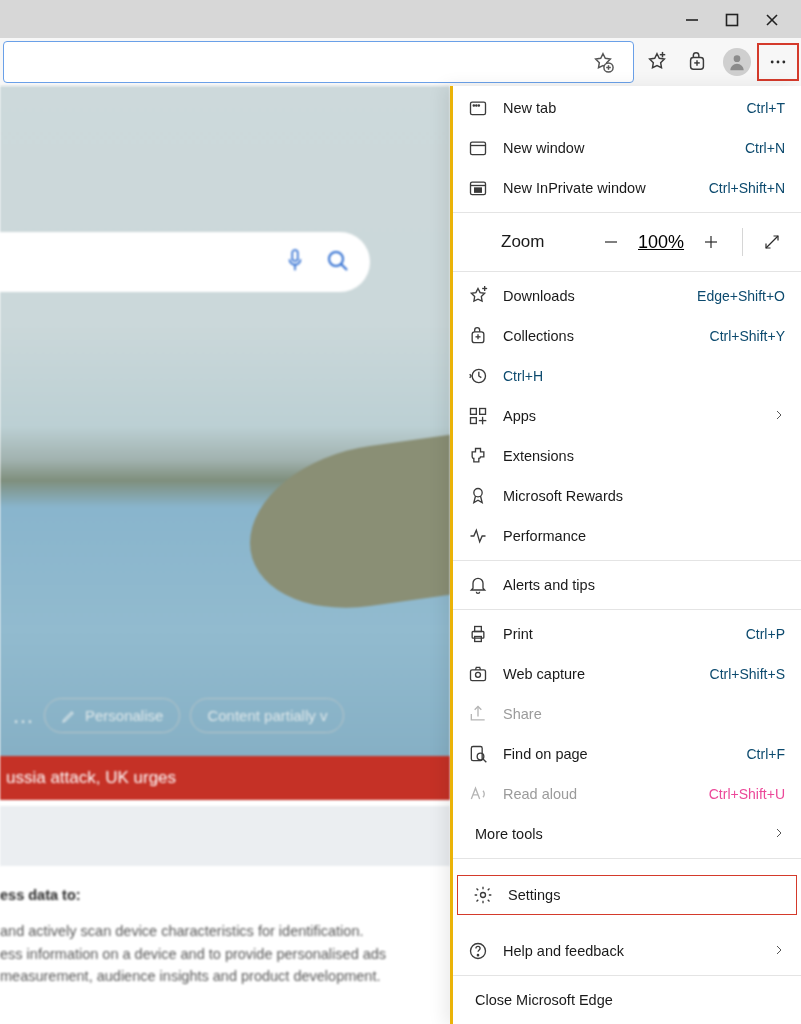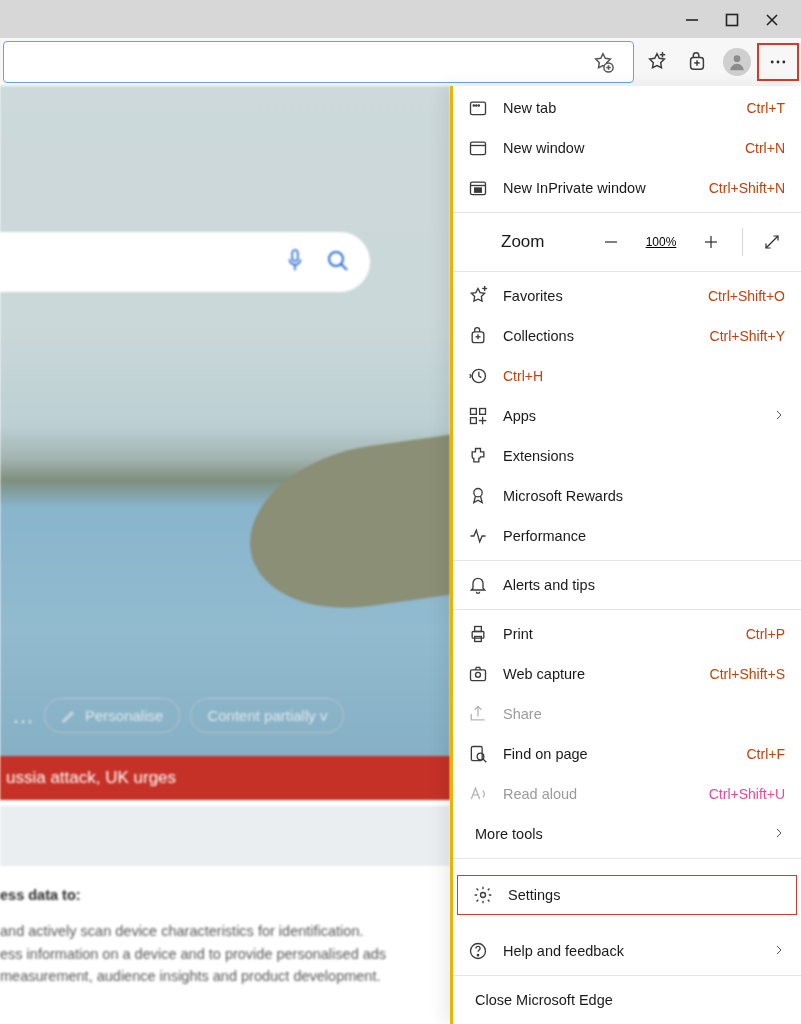--- a/index.html
+++ b/index.html
@@ -163,39 +163,39 @@
     color:#1a1a1a;
     font-size: 14.5px;
   }
   .menu-item .icon {
     width: 22px; height: 22px;
     display:flex; align-items:center; justify-content:center;
     color:#3b3b3b;
     flex-shrink:0;
   }
   .menu-item .label { flex:1; }
-  .menu-item .shortcut { color:#c2410c; font-size:14px; }
+  .menu-item .shortcut { color:#0c4a6e; font-size:14px; }
   .menu-item .chevron { color:#555; flex-shrink:0; }
   .menu-item.disabled { color:#9b9b9b; }
   .menu-item.disabled .icon { color:#b5b5b5; }
   .menu-item.disabled .shortcut { color:#ec4899; }
   .menu-sep { height:1px; background:#e4e4e4; margin: 4px 0; }
   .zoom-row {
     height: 50px;
     display:flex; align-items:center;
     padding: 0 10px 0 48px;
     gap: 8px;
   }
   .zoom-label { flex:1; font-size:17px; color:#1a1a1a; }
   .zoom-btn {
     width: 38px; height:38px;
     display:flex; align-items:center; justify-content:center;
     color:#2b2b2b;
   }
-  .zoom-value { width:46px; text-align:center; font-size:12px;text-decoration:underline; }
+  .zoom-value { width:46px; text-align:center; font-size:18px;text-decoration:underline; }
   .zoom-sep { width:1px; height:28px; background:#d6d6d6; margin:0 2px 0 4px; }
   .highlight {
     border: 1px solid #d43a2b;
     margin: 16px 4px;
   }
   .noicon-pad { padding-left: 22px; }
 </style>
 </head>
 <body>
 
@@ -372,22 +372,22 @@
   <div class="menu-sep"></div>
 
   <div class="menu-item">
     <span class="icon">
       <svg width="20" height="20" viewBox="0 0 24 24" fill="none" stroke="#3b3b3b" stroke-width="1.6">
           <path d="M12 3l2.5 5 5.5.8-4 3.9.9 5.5L12 15.8 7.1 18.2 8 12.7 4 8.8l5.5-.8z"></path>
           <line x1="17" y1="3" x2="23" y2="3"></line>
           <line x1="20" y1="0" x2="20" y2="6"></line>
         </svg>
     </span>
-    <span class="label">Favorites</span>
-    <span class="shortcut">Ctrl+Shift+O</span>
+    <span class="label">Downloads</span>
+    <span class="shortcut">Edge+Shift+O</span>
   </div>
 
   <div class="menu-item">
     <span class="icon">
       <svg width="20" height="20" viewBox="0 0 24 24" fill="none" stroke="#3b3b3b" stroke-width="1.6">
           <rect x="5" y="7" width="14" height="13" rx="3"></rect>
           <path d="M8 7V5a3 3 0 016 0v2"></path>
           <line x1="12" y1="10" x2="12" y2="16"></line>
           <line x1="9" y1="13" x2="15" y2="13"></line>
         </svg>

